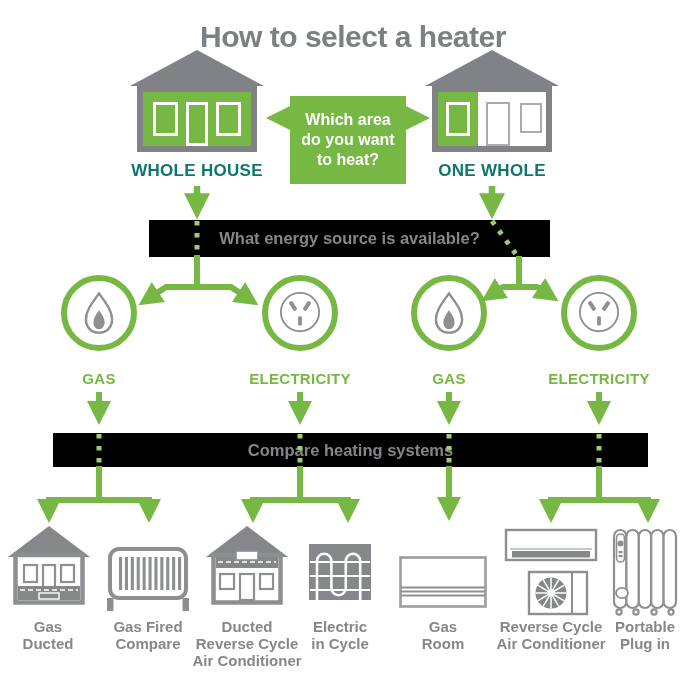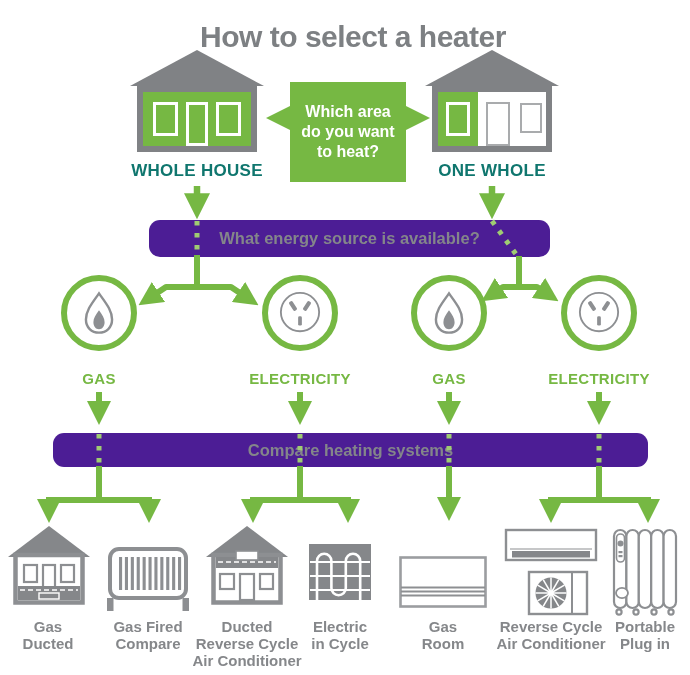--- a/index.html
+++ b/index.html
@@ -21,28 +21,28 @@
   .hbody.white{background:#fff;}
   .hw{position:absolute;box-sizing:border-box;border:3px solid #fff;}
   .hw.gray{border:2px solid #a9abad;}
   .room{position:absolute;left:0;top:0;width:40px;height:54px;background:#76b843;}
   .house-label{
     top:161px;width:180px;text-align:center;font-size:17px;font-weight:bold;
     color:#0f766e;letter-spacing:.3px;z-index:2;
   }
   
   .decision{
-    left:290px;top:82px;width:116px;height:100px;background:#76b843;z-index:2;
+    left:290px;top:96px;width:116px;height:88px;background:#76b843;z-index:2;
     display:flex;align-items:center;justify-content:center;text-align:center;
     color:#fff;font-size:16px;font-weight:bold;line-height:20px;white-space:pre-line;
   }
   
   .banner{
-    background:#4c1d95;z-index:1;display:flex;align-items:center;justify-content:center;
-    color:#84868a;font-size:16.5px;font-weight:bold;border-radius:11px;
+    background:#000000;z-index:1;display:flex;align-items:center;justify-content:center;
+    color:#84868a;font-size:16.5px;font-weight:bold;
   }
   #banner-energy{left:149px;top:220px;width:401px;height:37px;}
   #banner-compare{left:53px;top:433px;width:595px;height:34px;}
   
   .ecircle{
     width:76px;height:76px;border:6px solid #76b843;border-radius:50%;
     background:#fff;box-sizing:border-box;z-index:2;
     display:flex;align-items:center;justify-content:center;
   }
   .elabel{

